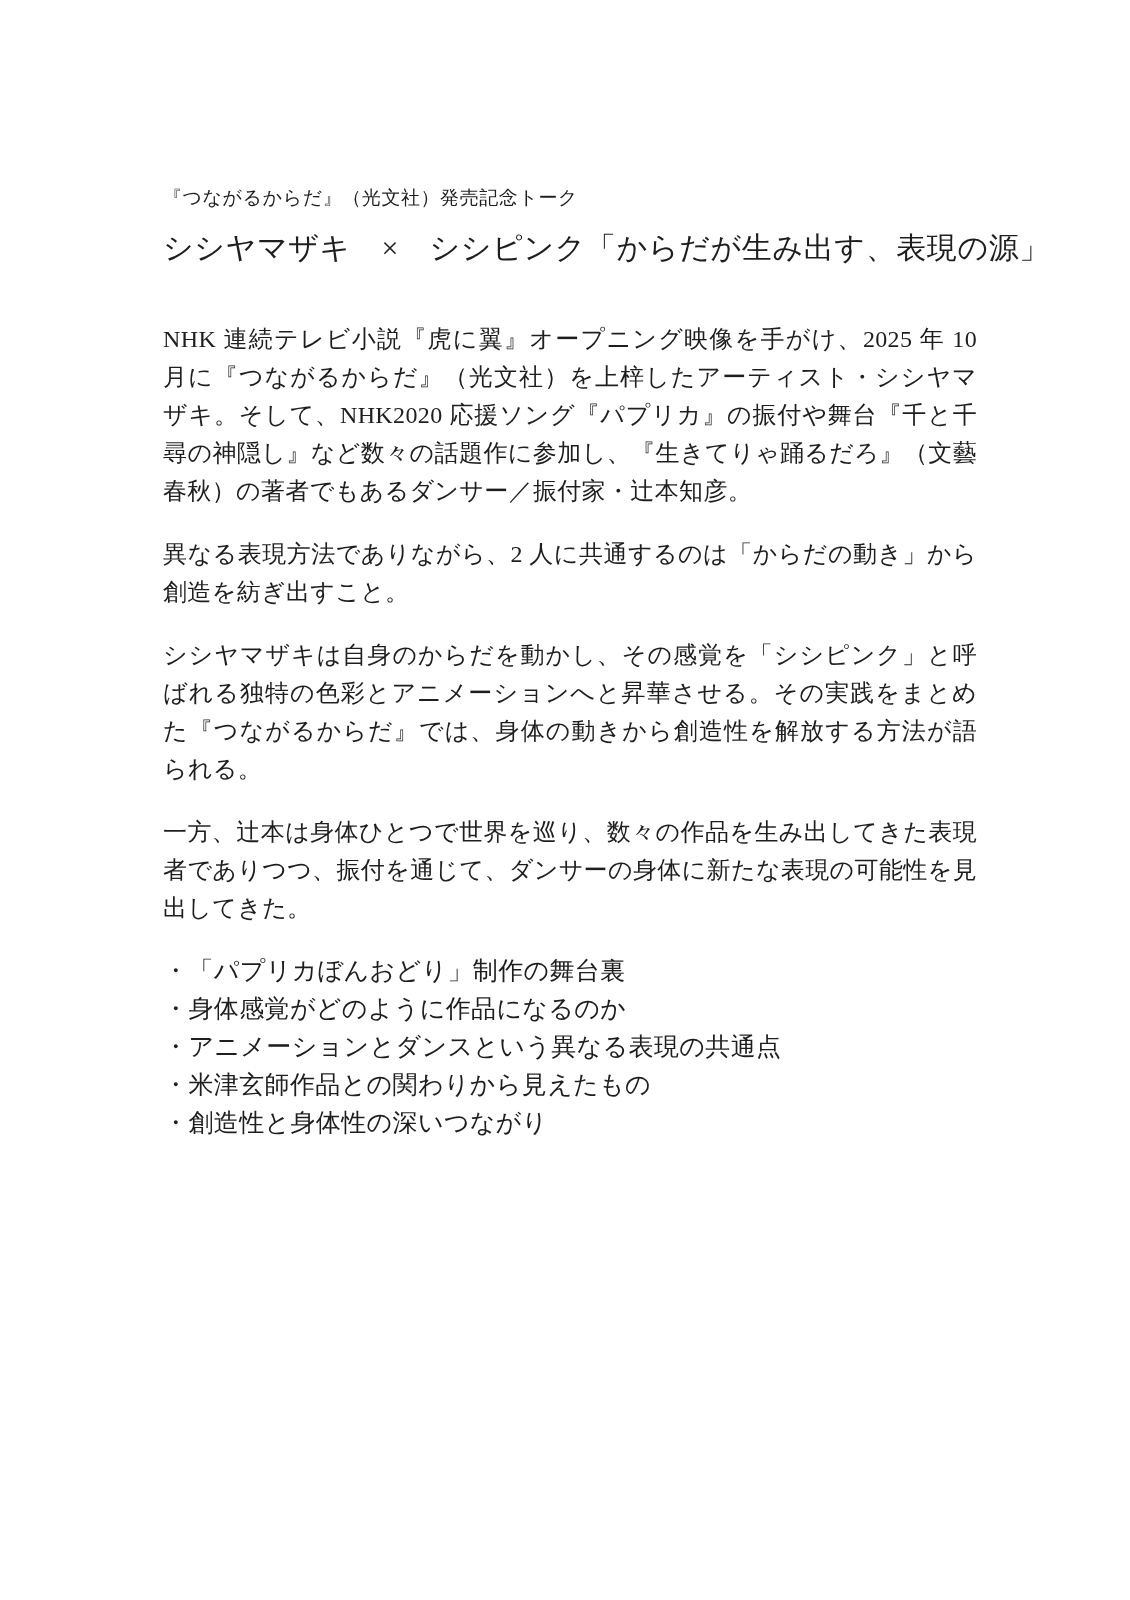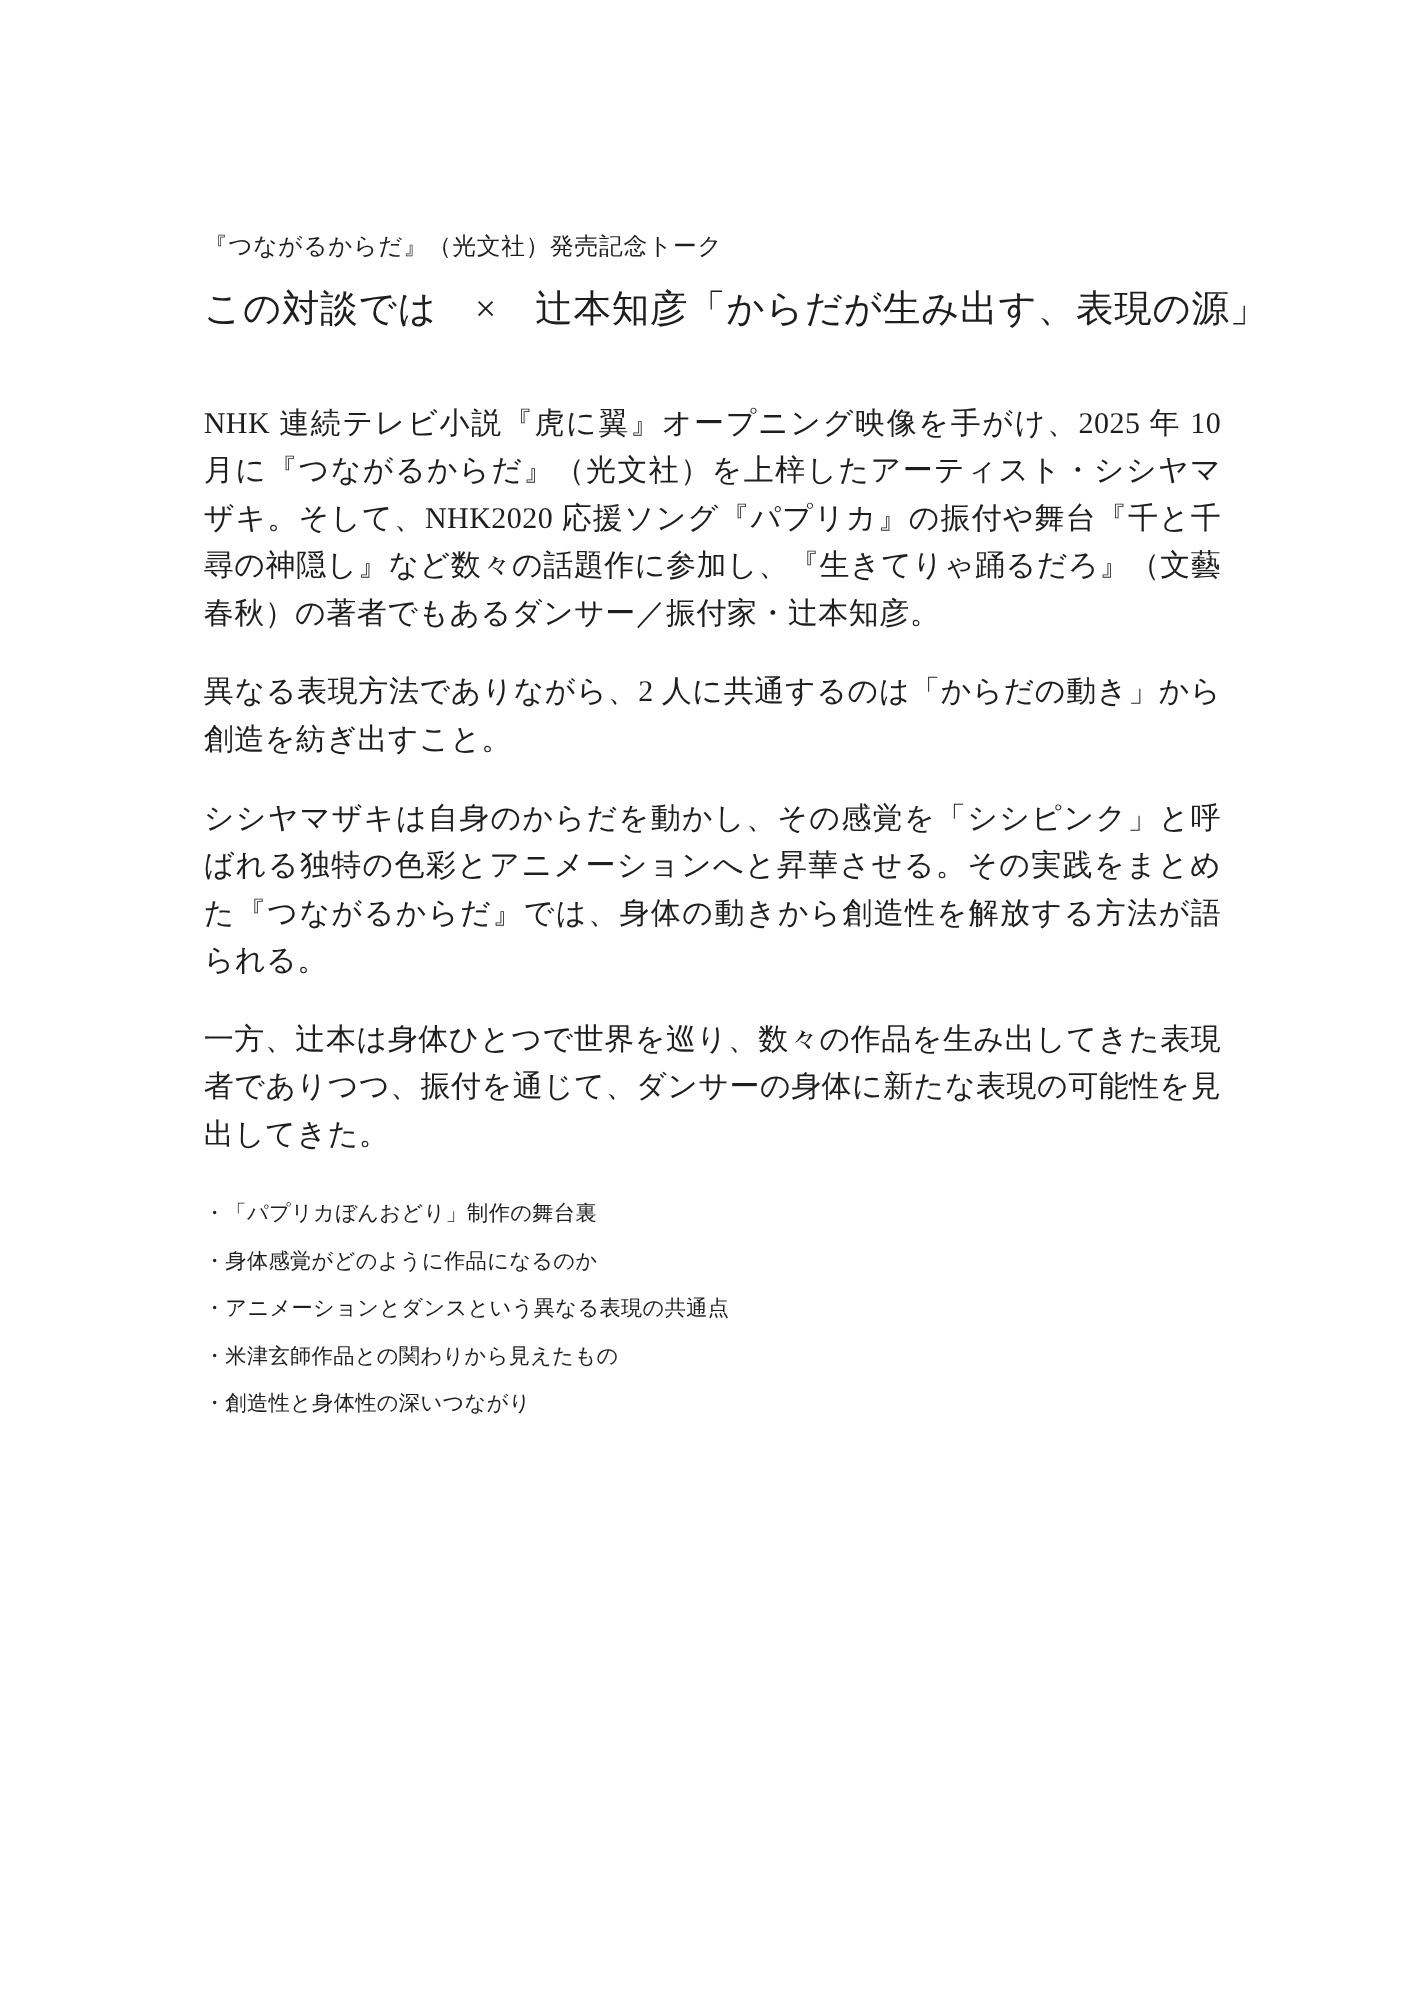--- a/index.html
+++ b/index.html
@@ -50,21 +50,21 @@
   }
   .lead-in {
     margin-bottom: 25px;
   }
   .topics {
     list-style: none;
     margin: 0 0 25px 0;
     padding: 0;
   }
   .topics li {
-    font-size: 17px;
+    font-size: 25px;
     line-height: 38px;
     letter-spacing: 0.015em;
     text-align: left;
   }
   .closing p {
     font-size: 21px;
     line-height: 38px;
     letter-spacing: 0.015em;
     margin: 0;
     text-align: justify;
@@ -72,21 +72,21 @@
   }
 </style>
 </head>
 <body style="background: rgb(255, 255, 255); color: rgb(30, 30, 30);">
 
 <div class="page">
   <div class="content">
 
     <p class="kicker">『つながるからだ』（光文社）発売記念トーク</p>
 
-    <h1 class="title">この対談では　×　辻本知彦「からだが生み出す、表現の源」</h1>
+    <h1 class="title">シシヤマザキ　×　シシピンク「からだが生み出す、表現の源」</h1>
 
     <p class="para">NHK 連続テレビ小説『虎に翼』オープニング映像を手がけ、2025 年 10 月に『つながるからだ』（光文社）を上梓したアーティスト・シシヤマザキ。そして、NHK2020 応援ソング『パプリカ』の振付や舞台『千と千尋の神隠し』など数々の話題作に参加し、『生きてりゃ踊るだろ』（文藝春秋）の著者でもあるダンサー／振付家・辻本知彦。</p>
 
 
     <p class="para">異なる表現方法でありながら、2 人に共通するのは「からだの動き」から創造を紡ぎ出すこと。</p>
 
     <p class="para">シシヤマザキは自身のからだを動かし、その感覚を「シシピンク」と呼ばれる独特の色彩とアニメーションへと昇華させる。その実践をまとめた『つながるからだ』では、身体の動きから創造性を解放する方法が語られる。</p>
 
     <p class="para">一方、辻本は身体ひとつで世界を巡り、数々の作品を生み出してきた表現者でありつつ、振付を通じて、ダンサーの身体に新たな表現の可能性を見出してきた。</p>
 

